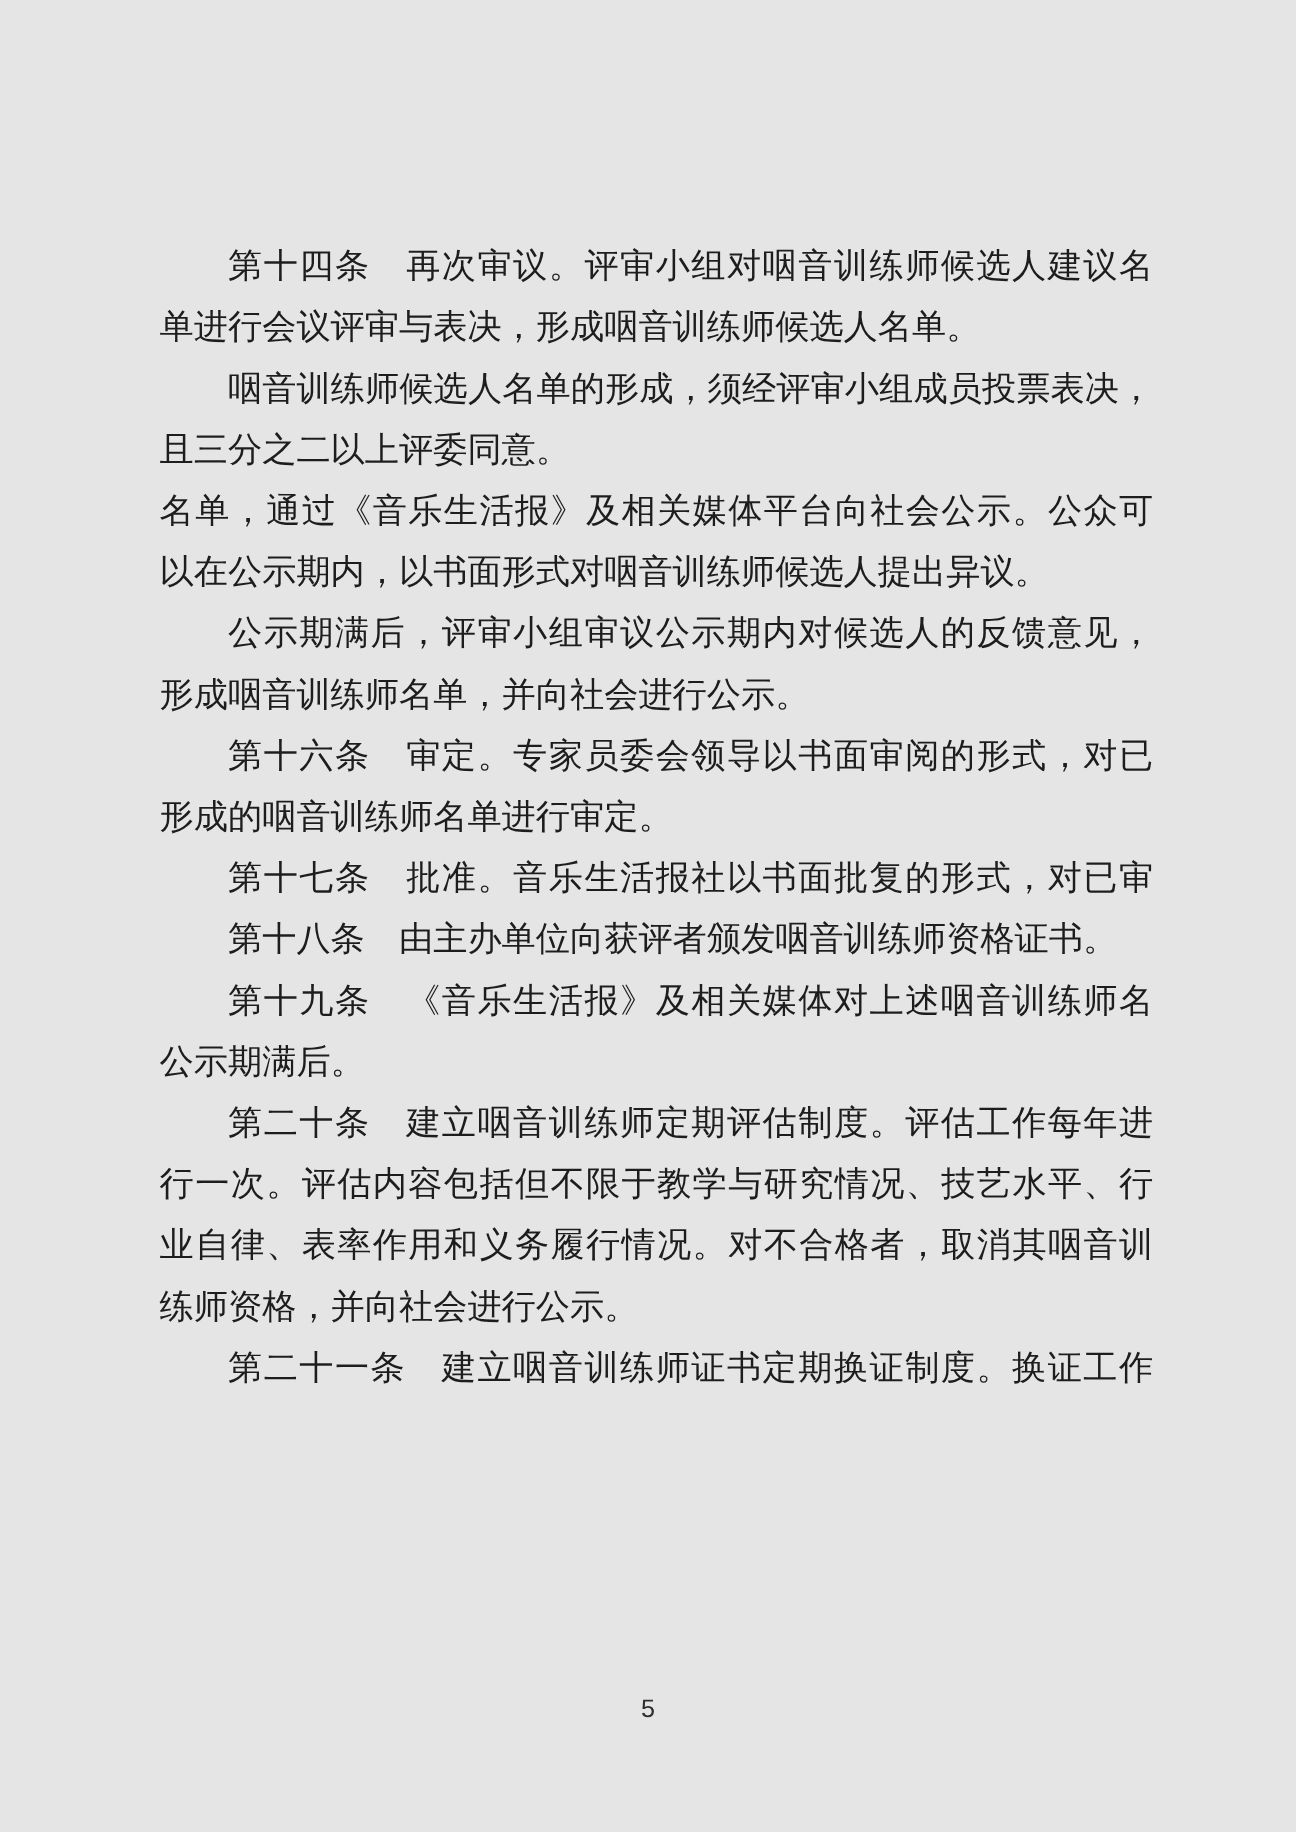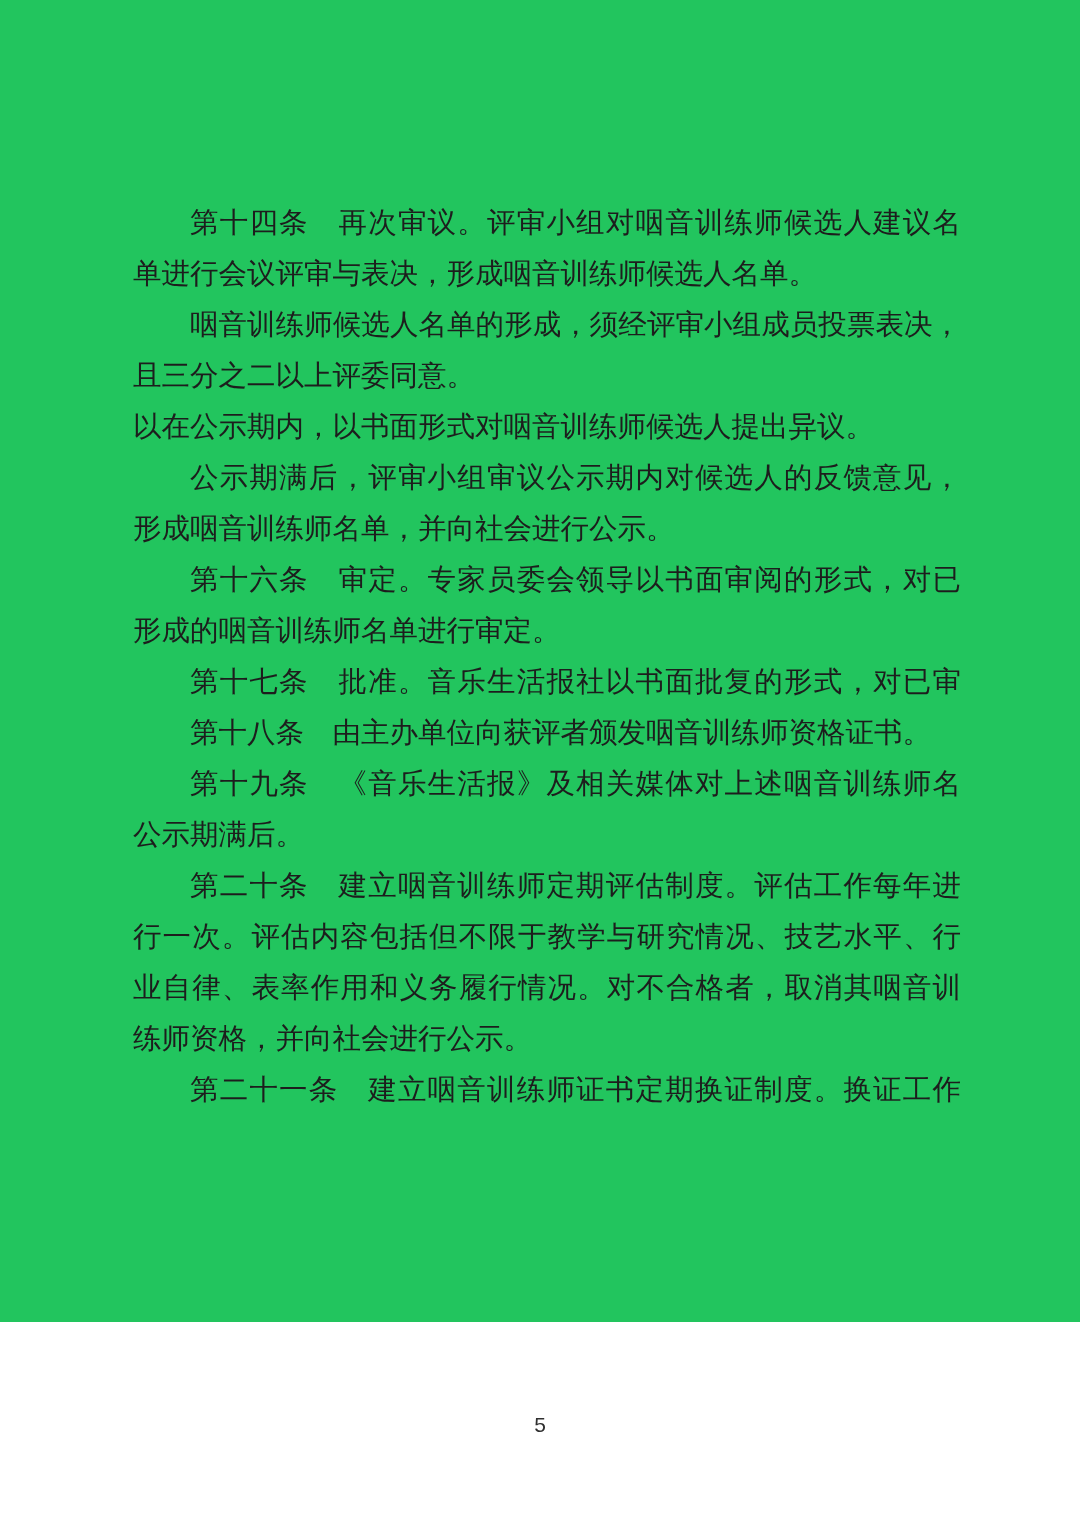--- a/index.html
+++ b/index.html
@@ -12,22 +12,22 @@
     position: relative;
     background: #ffffff;
     font-family: "Liberation Serif", "DejaVu Serif", serif;
     overflow: hidden;
   }
   .doc-page {
     position: absolute;
     left: 0;
     top: 0;
     width: 1080px;
-    height: 1322px;
-    background: #22c55e;
+    height: 1527px;
+    background: #e5e5e5;
   }
   .doc-body {
     position: absolute;
     left: 133px;
     top: 197px;
     width: 828px;
     color: #1d1d1d;
     font-size: 28.5px;
     line-height: 51px;
     font-weight: 400;
@@ -58,20 +58,21 @@
 </style>
 </head>
 <body>
 
 <div class="doc-page">
   <div class="doc-body">
       <div class="line para-start">第十四条　再次审议。评审小组对咽音训练师候选人建议名</div>
       <div class="line para-end">单进行会议评审与表决，形成咽音训练师候选人名单。</div>
       <div class="line para-start">咽音训练师候选人名单的形成，须经评审小组成员投票表决，</div>
       <div class="line para-end">且三分之二以上评委同意。</div>
+      <div class="line">名单，通过《音乐生活报》及相关媒体平台向社会公示。公众可</div>
       <div class="line para-end">以在公示期内，以书面形式对咽音训练师候选人提出异议。</div>
       <div class="line para-start">公示期满后，评审小组审议公示期内对候选人的反馈意见，</div>
       <div class="line para-end">形成咽音训练师名单，并向社会进行公示。</div>
       <div class="line para-start">第十六条　审定。专家员委会领导以书面审阅的形式，对已</div>
       <div class="line para-end">形成的咽音训练师名单进行审定。</div>
       <div class="line para-start">第十七条　批准。音乐生活报社以书面批复的形式，对已审</div>
       <div class="line para-start para-end">第十八条　由主办单位向获评者颁发咽音训练师资格证书。</div>
       <div class="line para-start">第十九条　《音乐生活报》及相关媒体对上述咽音训练师名</div>
       <div class="line para-end">公示期满后。</div>
       <div class="line para-start">第二十条　建立咽音训练师定期评估制度。评估工作每年进</div>

